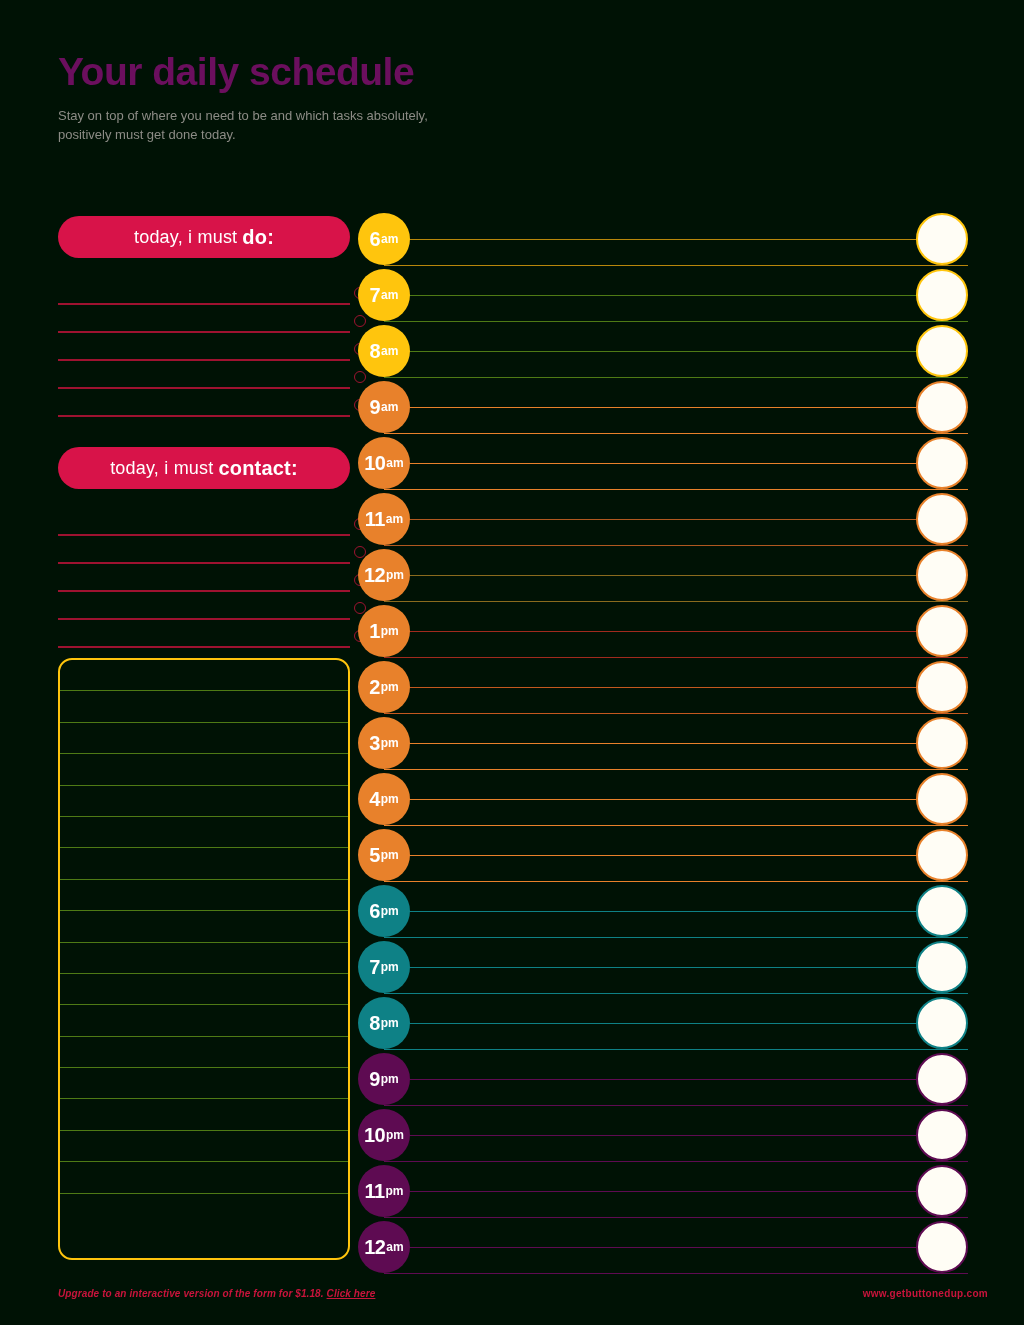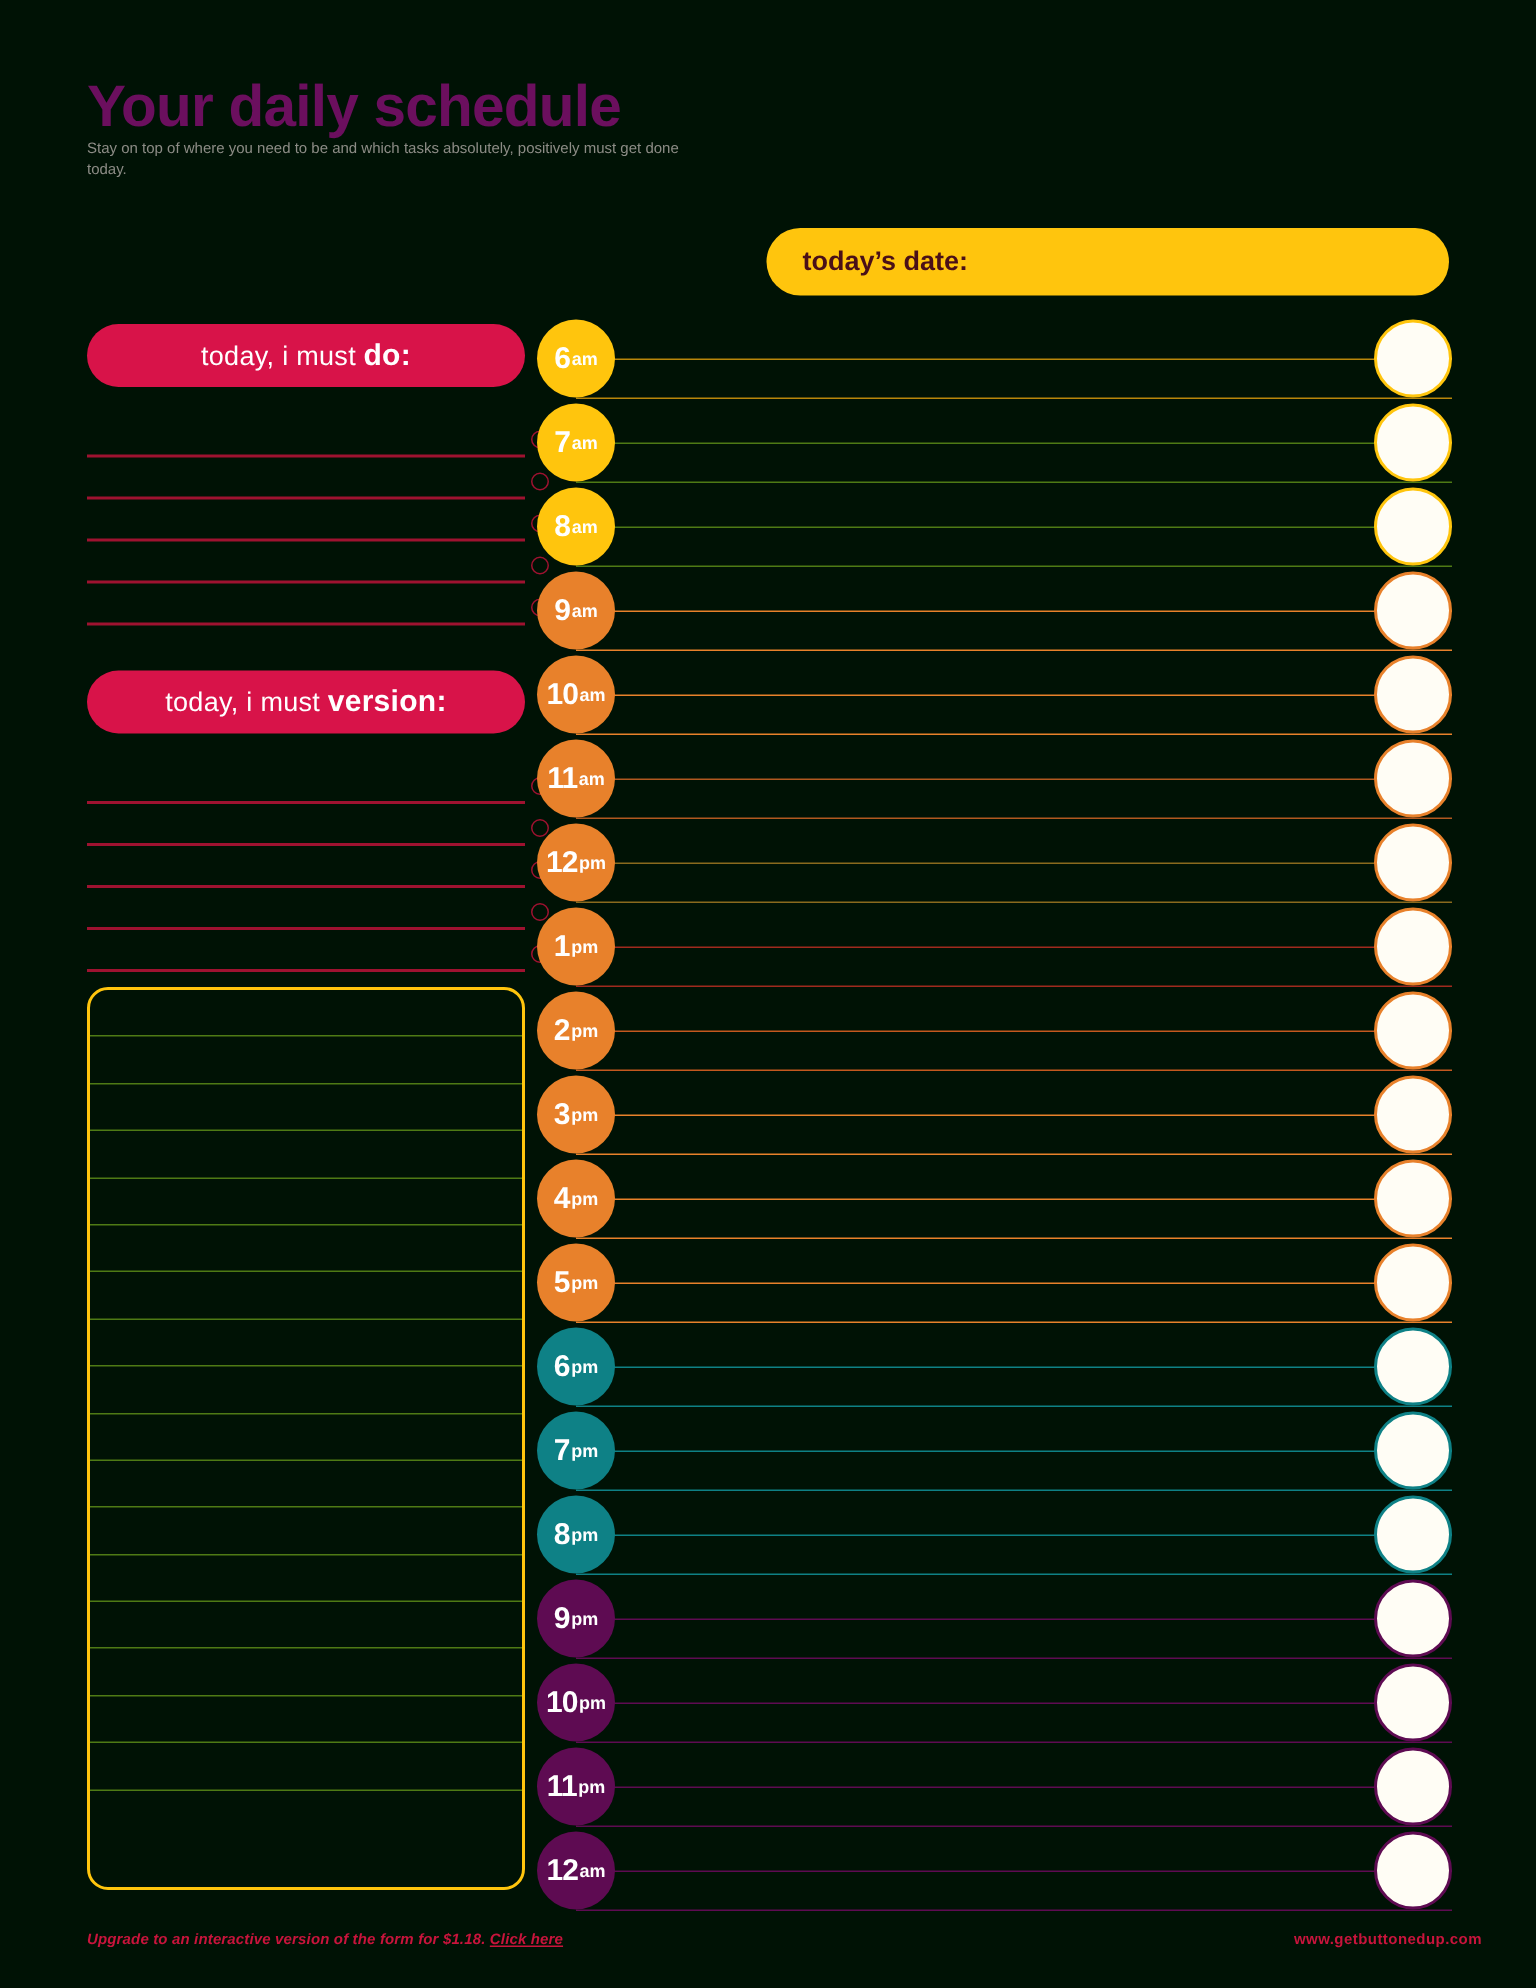--- a/index.html
+++ b/index.html
@@ -46,22 +46,22 @@
     margin-top: 1px;
     white-space: nowrap;
   }
   .tm {
     font-size: 11px;
     vertical-align: super;
     font-weight: 700;
   }
 
   .subtitle {
-    margin-top: 0;
-    font-size: 10px;
+    margin-top: 14px;
+    font-size: 13px;
     color: #8C8C86;
     line-height: 1.45;
     max-width: 400px;
   }
 
   
   .logo {
     position: absolute;
     right: 46px;
     top: 56px;
@@ -289,23 +289,20 @@
 
   <div class="header">
     <div class="title-line1">
       <span class="thin">Your</span>
       <span class="fat">daily schedule</span>
     </div>
     <div class="subtitle">Stay on top of where you need to be and which tasks absolutely, positively must get done today.</div>
   </div>
 
 
-  <div class="date-bar">
-    <span>today’s date:</span>
-  </div>
 
   <div class="left-col">
 
     <div class="section-do">
       <div class="pill-header crimson">
         <span class="light">today, i must</span>
         <span class="bold">do:</span>
       </div>
       <div class="write-lines">
         <div class="write-row">
@@ -327,21 +324,21 @@
         <div class="write-row">
           <span class="rule"></span>
           <span class="bubble"></span>
         </div>
       </div>
     </div>
 
     <div class="section-contact">
       <div class="pill-header crimson">
         <span class="light">today, i must</span>
-        <span class="bold">version:</span>
+        <span class="bold">contact:</span>
       </div>
       <div class="write-lines">
         <div class="write-row">
           <span class="rule"></span>
           <span class="bubble"></span>
         </div>
         <div class="write-row">
           <span class="rule"></span>
           <span class="bubble"></span>
         </div>

